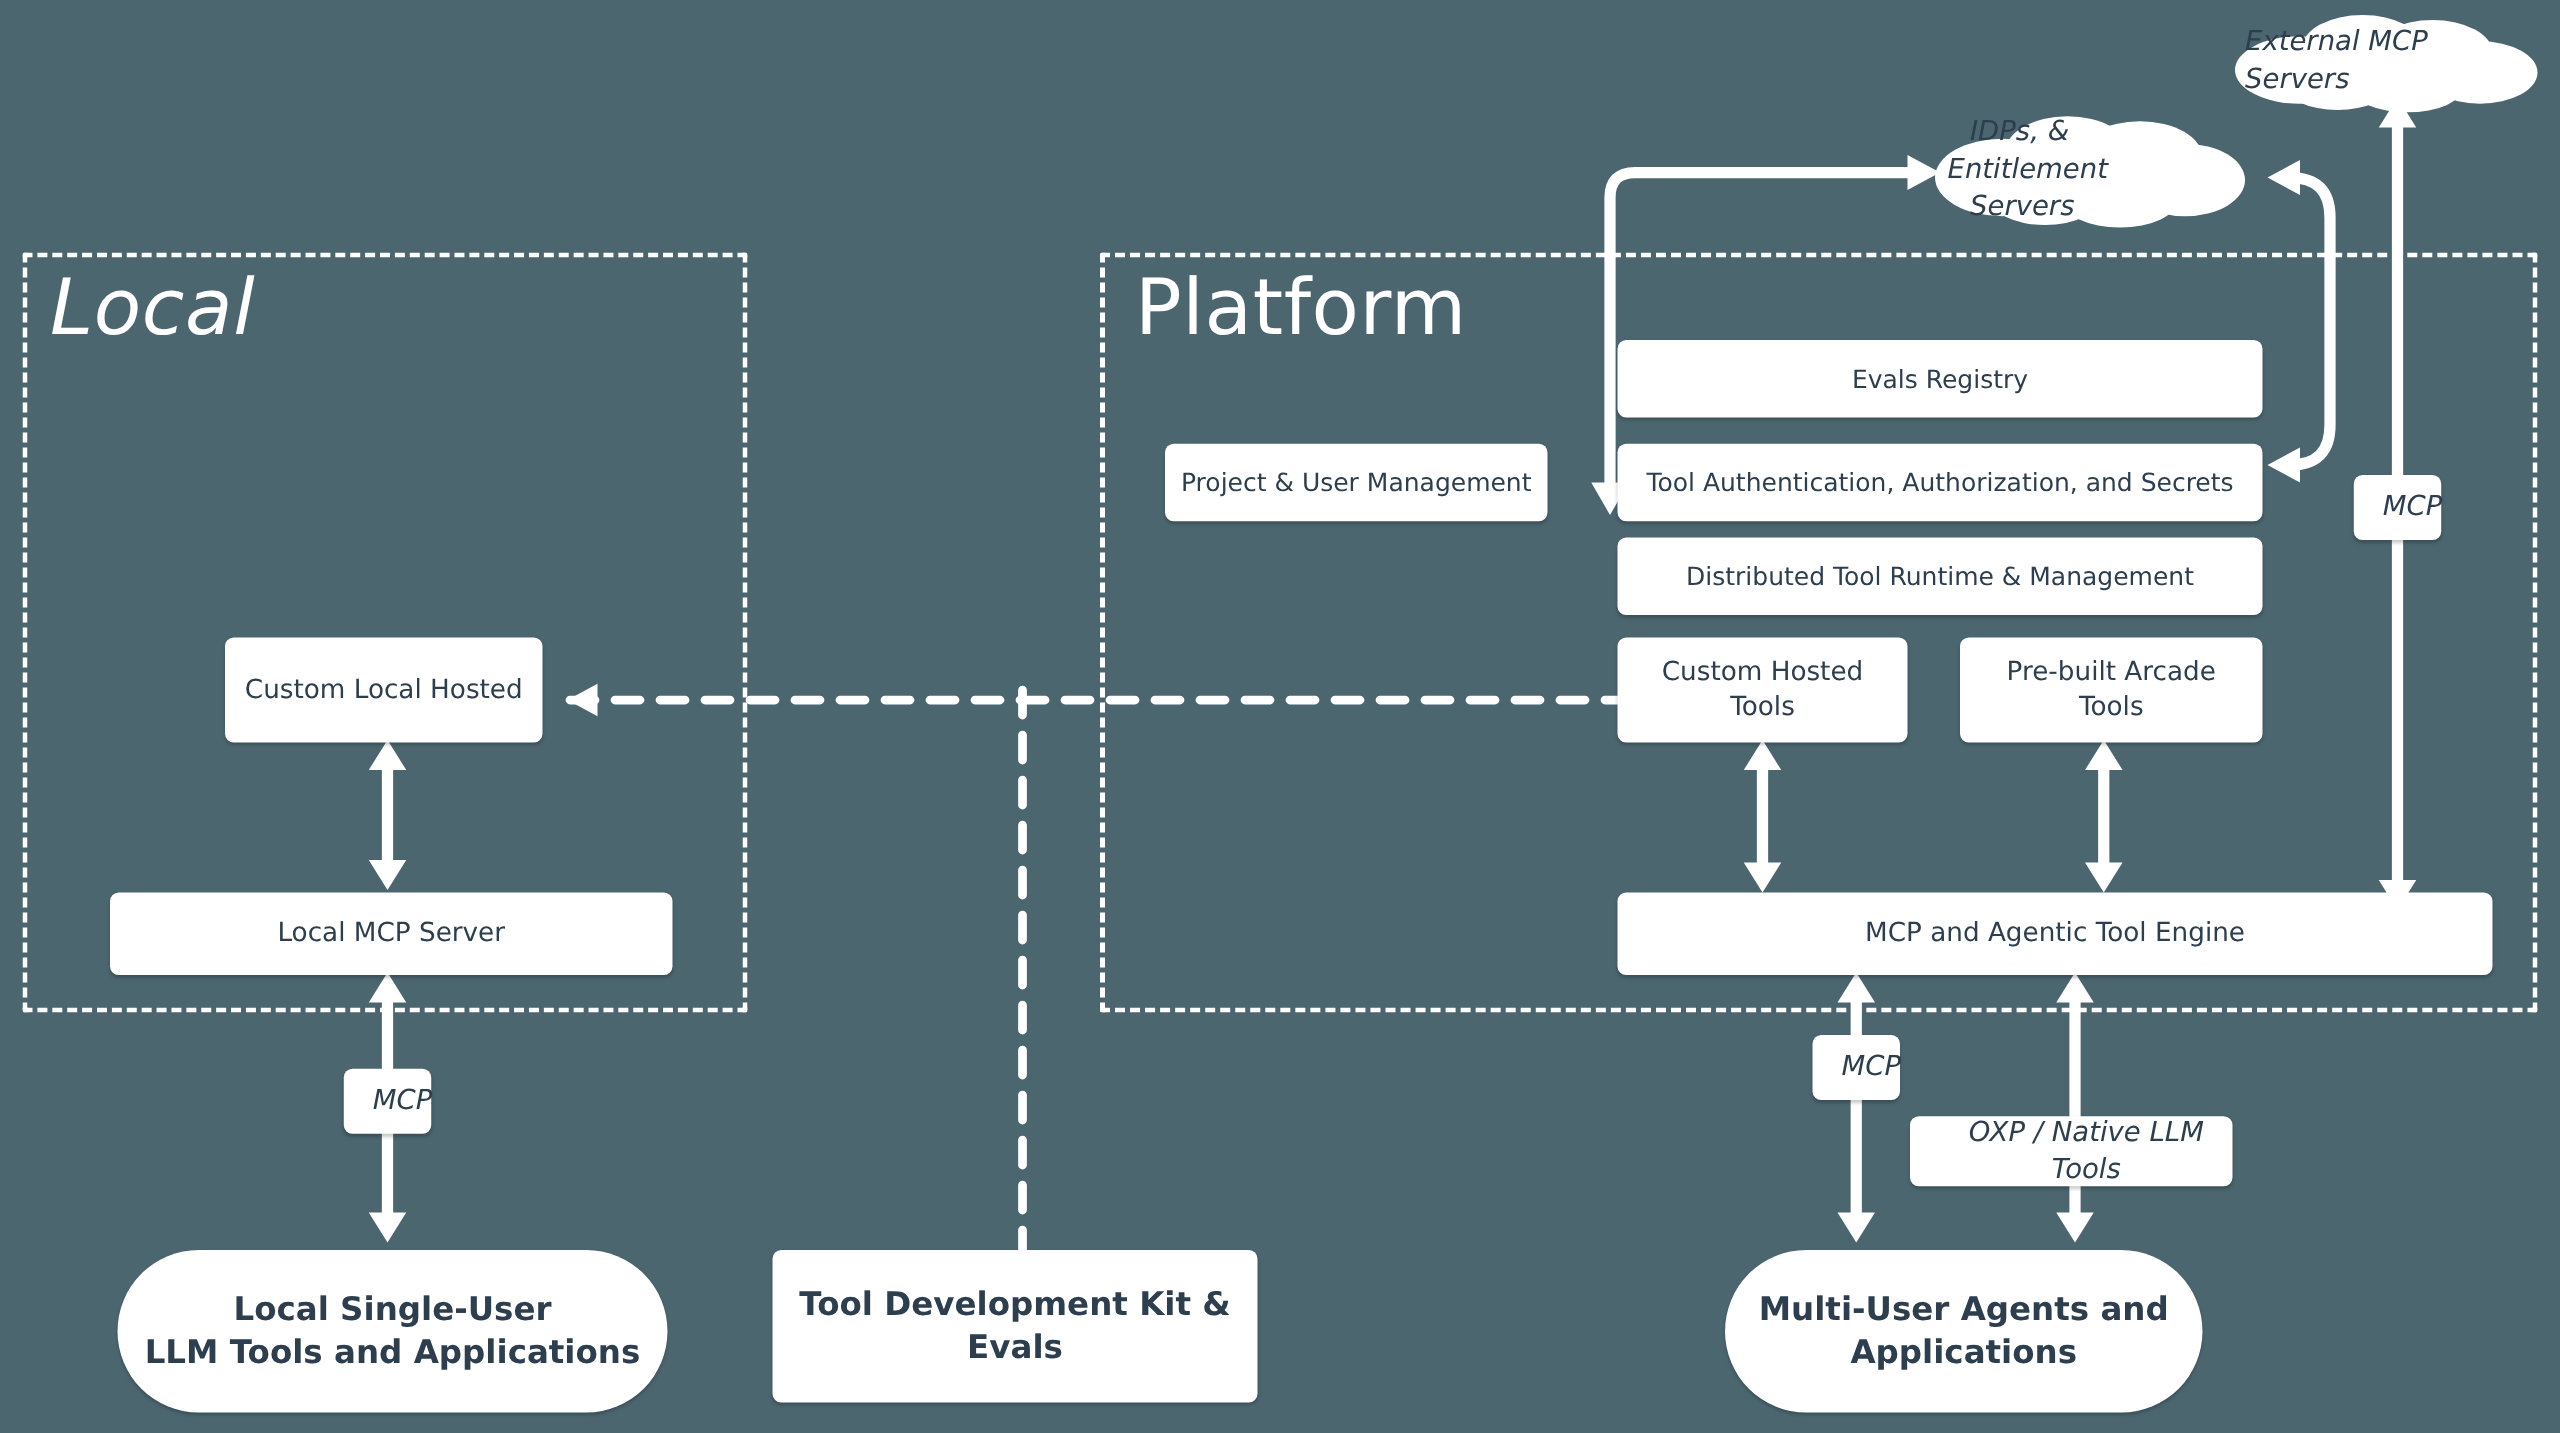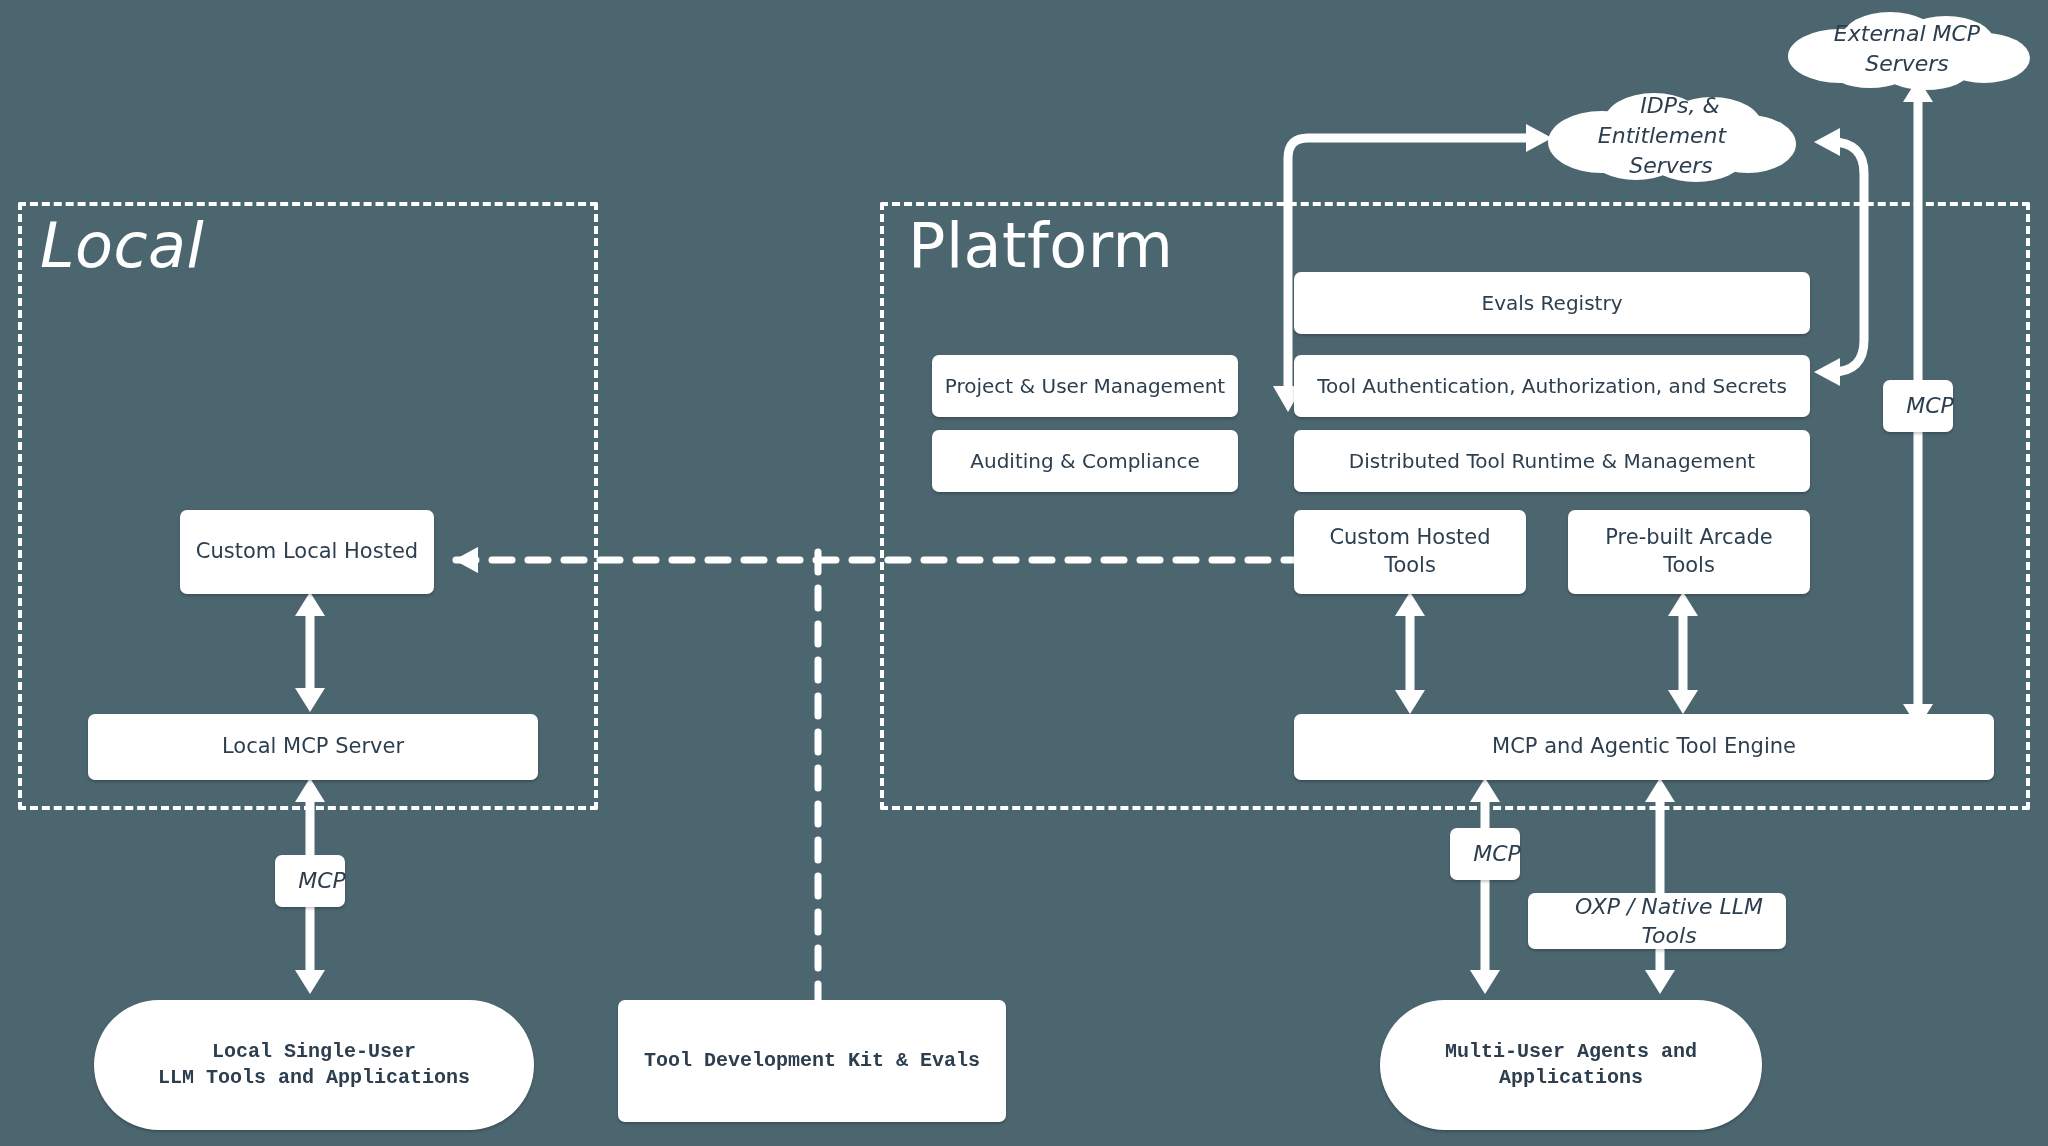--- a/index.html
+++ b/index.html
@@ -38,32 +38,32 @@
     align-items:center;
     justify-content:center;
     text-align:center;
     color:#2d3e4e;
     font-size:21px;
     line-height:1.32;
     padding:4px 12px;
     box-shadow:0 2px 3px rgba(0,0,0,0.22);
   }
   .box.small{font-size:20px;}
-  .box.bold{font-weight:bold;font-size:20px;font-family:Liberation Mono, monospace;}
+  .box.bold{font-weight:bold;font-size:26px;}
   .box.italic{font-style:italic;font-size:22px;padding-left:36px;}
   .pill{border-radius:999px;}
 
   
   .cloud{
     position:absolute;
     color:#2d3e4e;
     font-style:italic;
     font-size:22px;
     line-height:1.35;
-    text-align:center;
+    text-align:left;
     display:flex;
     align-items:center;
     justify-content:center;
   }
   .cloud svg{position:absolute;inset:0;width:100%;height:100%;}
   .cloud span{position:relative;z-index:2;padding:0 18px;}
 
   
   .conn{position:absolute;}
   .conn svg{display:block;overflow:visible;}
@@ -212,21 +212,20 @@
     <div>
       <span>Local Single-User</span><br>
       <span>LLM Tools and Applications</span>
     </div>
   </div>
 
   <div class="box bold" style="left:618px;top:1000px;width:388px;height:122px;">Tool Development Kit &amp; Evals</div>
 
   <div class="box small" style="left:932px;top:355px;width:306px;height:62px;">Project &amp; User Management</div>
 
-  <div class="box small" style="left:932px;top:430px;width:306px;height:62px;">Auditing &amp; Compliance</div>
 
   <div class="box small" style="left:1294px;top:272px;width:516px;height:62px;">Evals Registry</div>
 
   <div class="box small" style="left:1294px;top:355px;width:516px;height:62px;">Tool Authentication, Authorization, and Secrets</div>
 
   <div class="box small" style="left:1294px;top:430px;width:516px;height:62px;">Distributed Tool Runtime &amp; Management</div>
 
   <div class="box" style="left:1294px;top:510px;width:232px;height:84px;">Custom Hosted Tools</div>
 
   <div class="box" style="left:1568px;top:510px;width:242px;height:84px;">Pre-built Arcade Tools</div>

